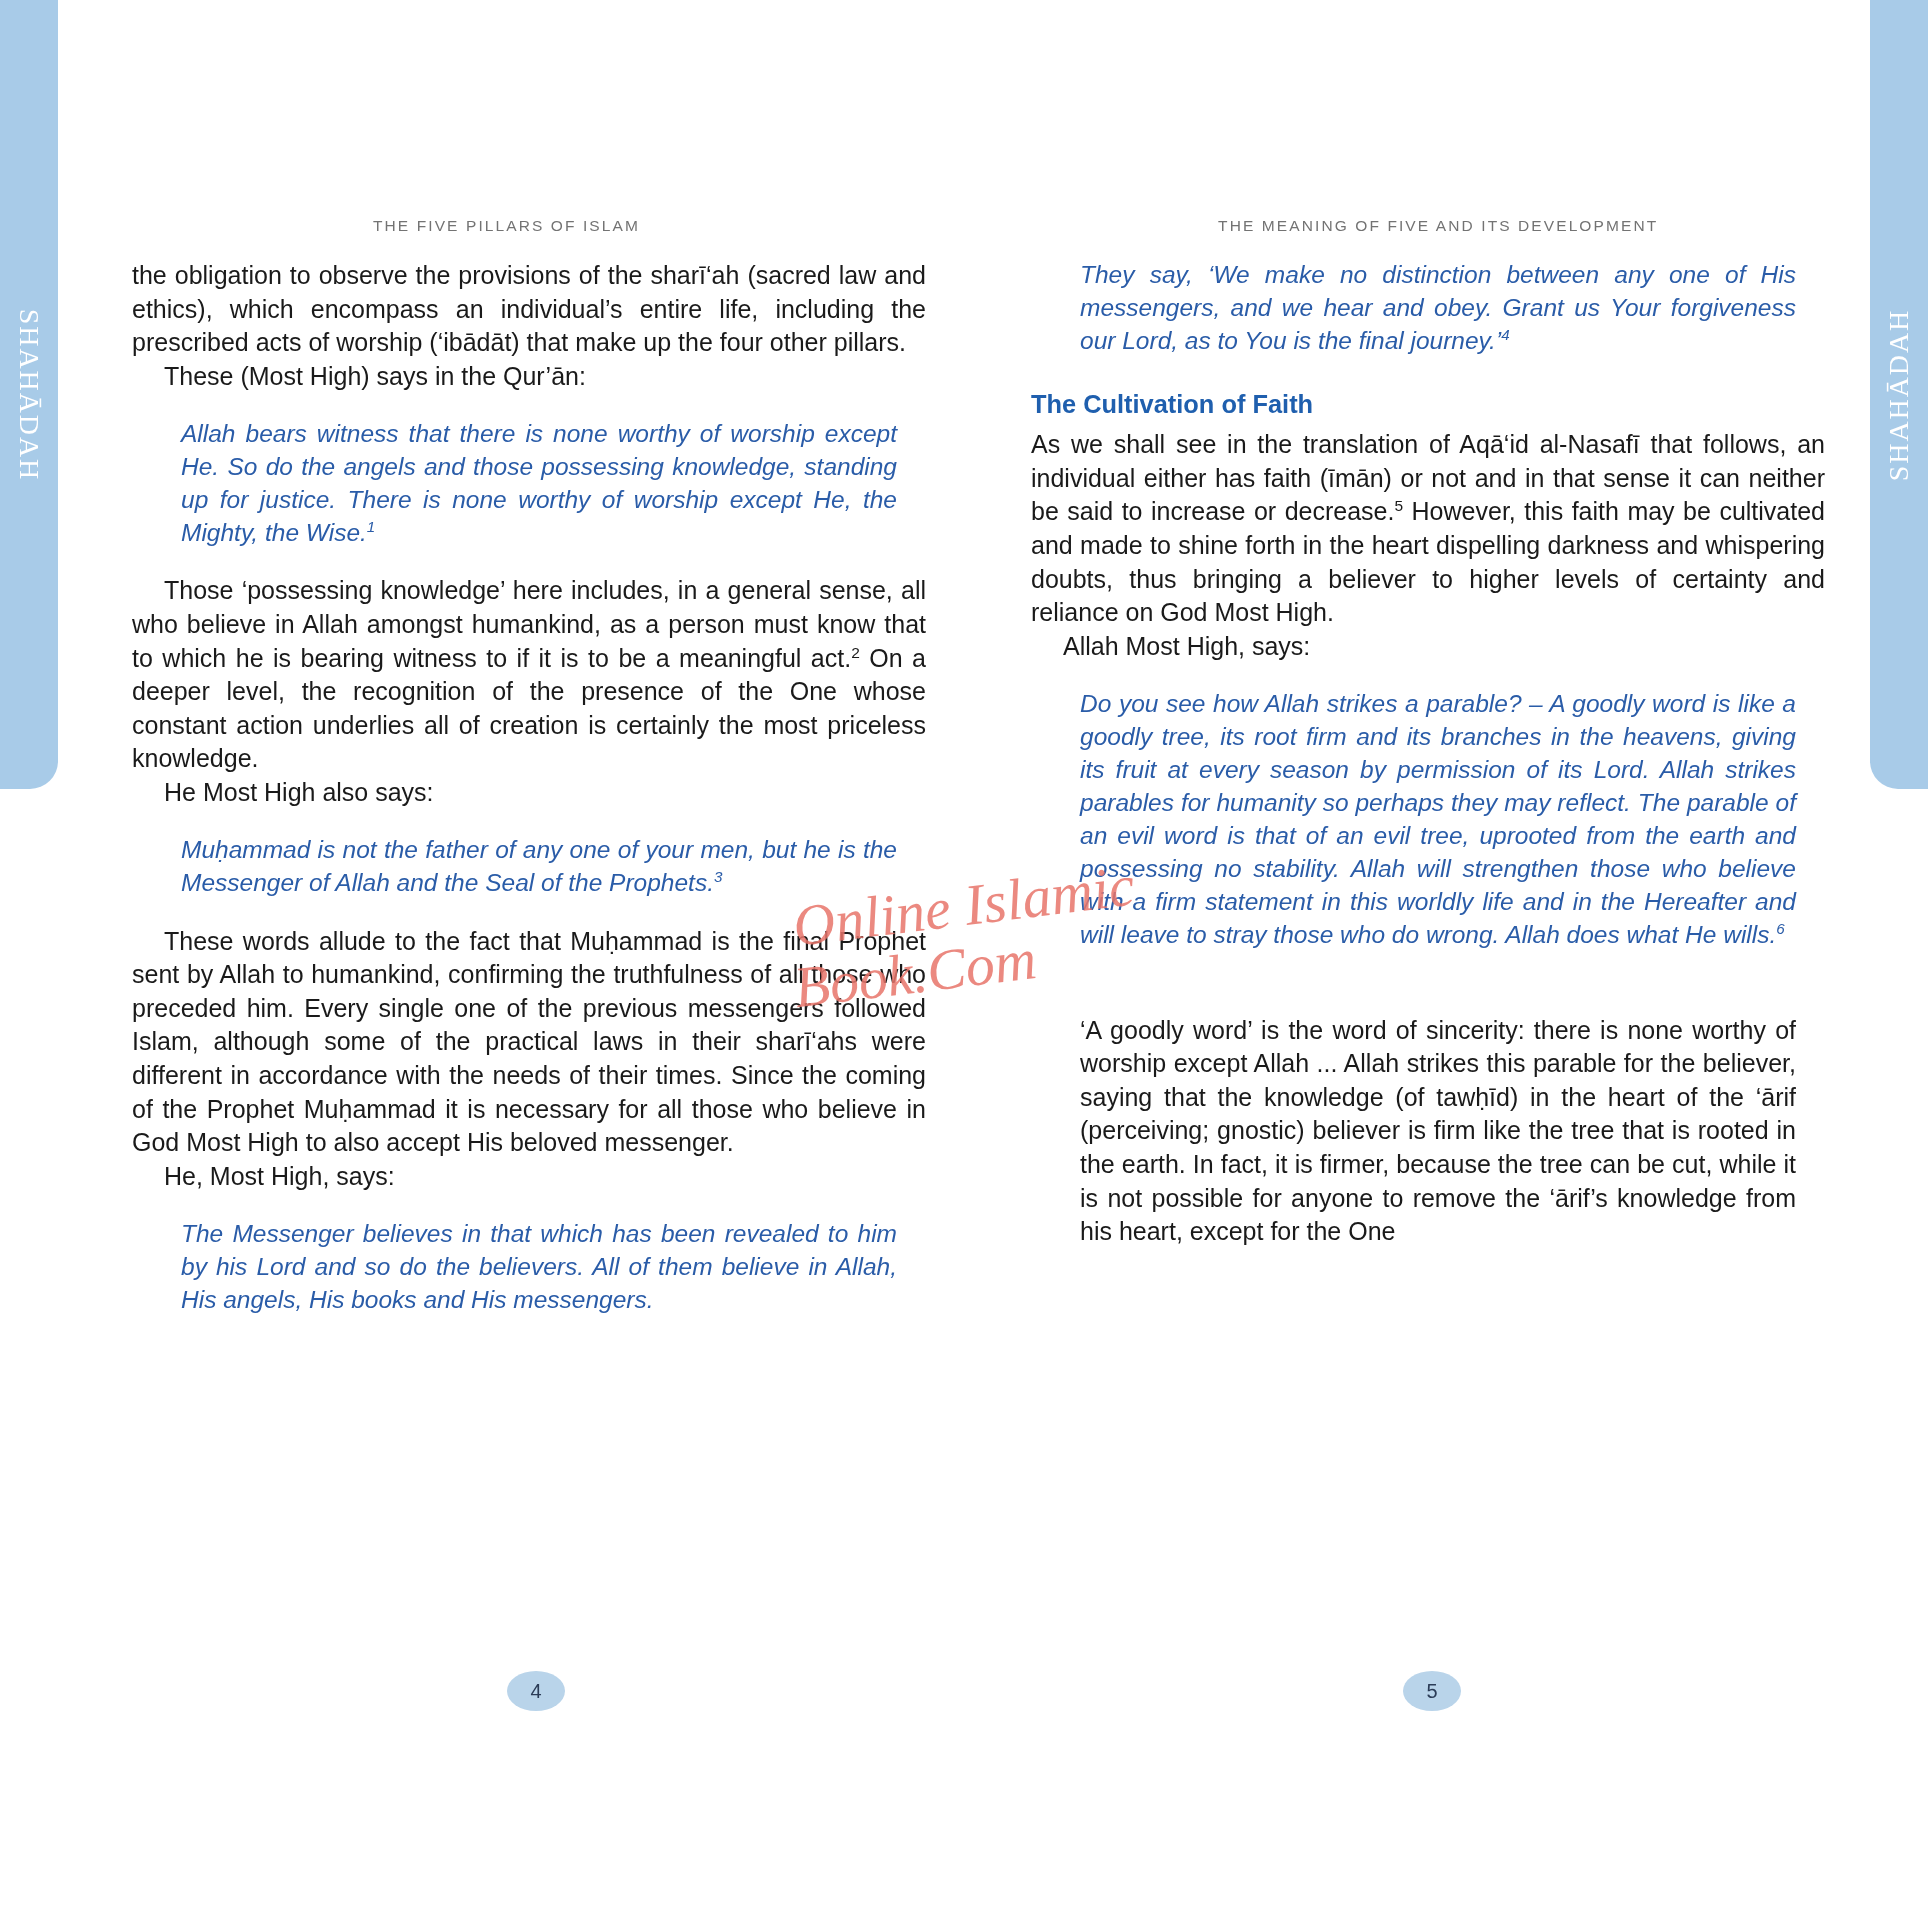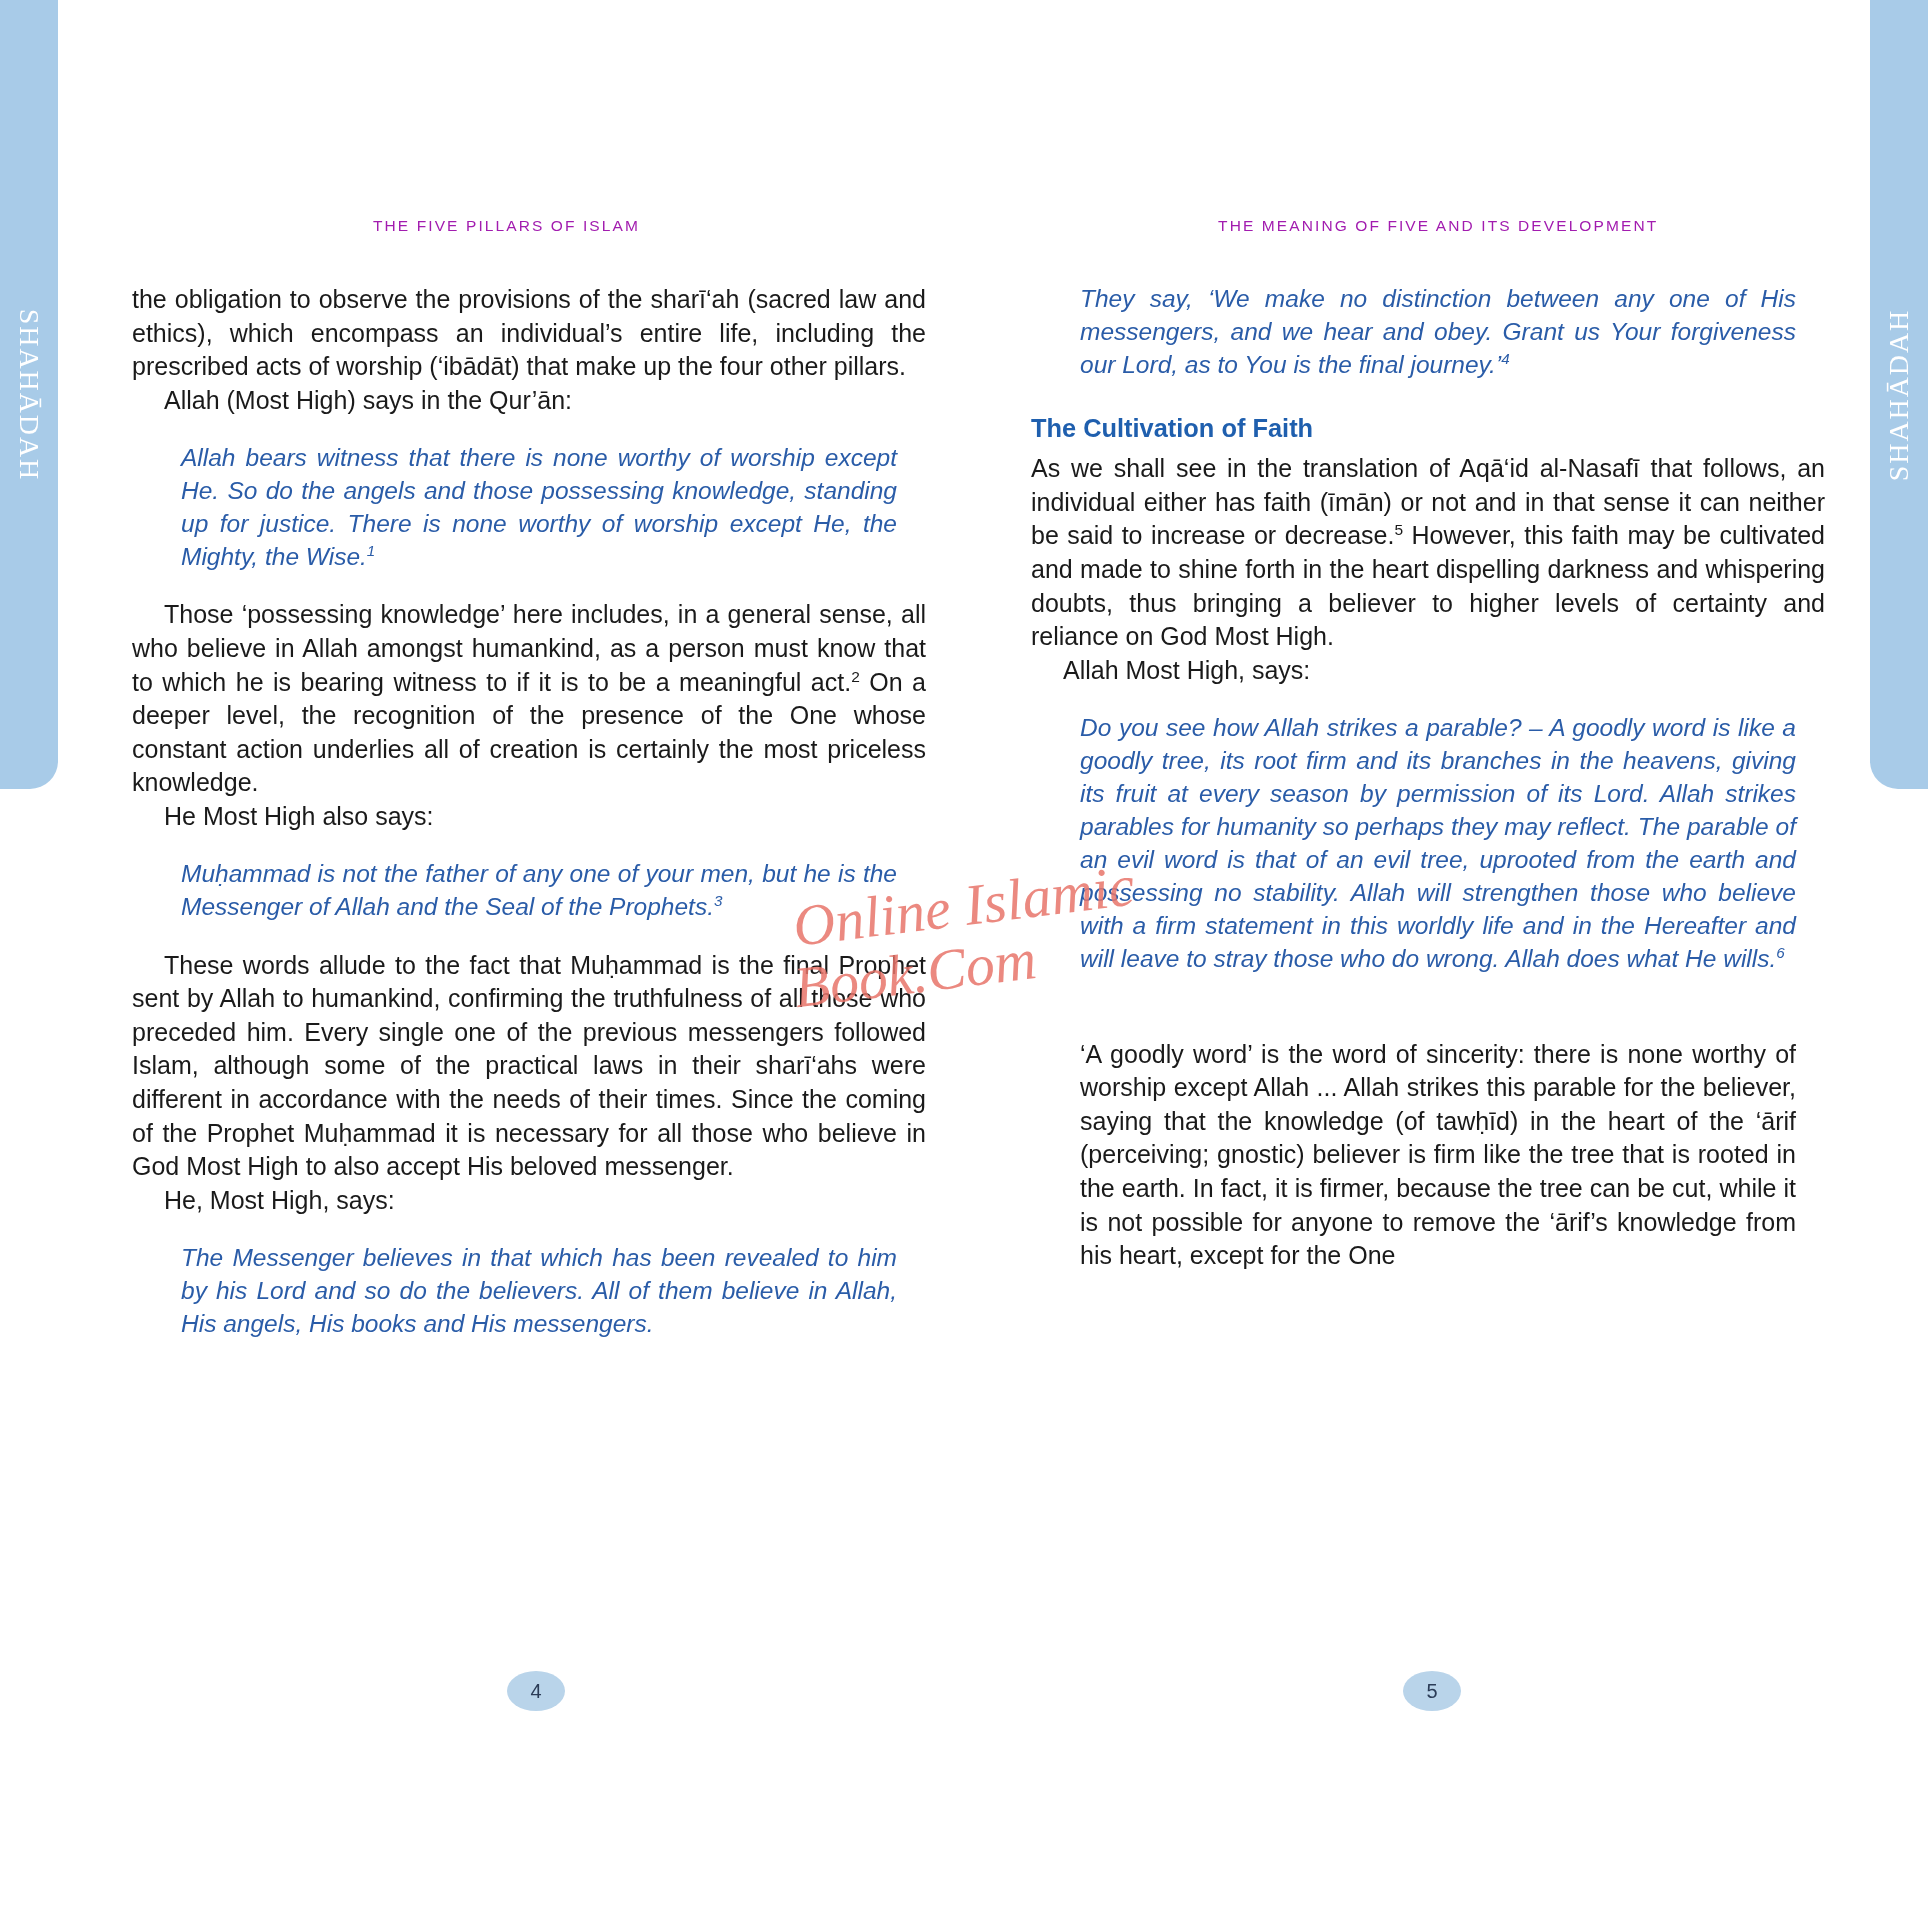--- a/index.html
+++ b/index.html
@@ -67,23 +67,23 @@
   .page.left {
     left: 132px;
   }
   .page.right {
     left: 1031px;
   }
 
   .running-head {
     font-size: 15.5px;
     letter-spacing: 2.1px;
-    color: #a21caf;
+    color: #737373;
     text-align: center;
-    margin-bottom: 48px;
+    margin-bottom: 24px;
     font-family: "Liberation Sans", sans-serif;
   }
   .page.left .running-head { padding-right: 56px; }
   .page.right .running-head { padding-left: 9.4px; }
 
   .body-col {
     width: 794px;
   }
 
   p {
@@ -180,21 +180,21 @@
 
   <div class="side-tab right">
     <span class="tab-text">SHAHĀDAH</span>
   </div>
 
   <div class="page left">
     <div class="running-head">THE FIVE PILLARS OF ISLAM</div>
     <div class="body-col">
 
       <p class="noindent">the obligation to observe the provisions of the sharī‘ah (sacred law and ethics), which encompass an individual’s entire life, including the prescribed acts of worship (‘ibādāt) that make up the four other pillars.</p>
-      <p class="indent">Allah (Most High) says in the Qur’ān:</p>
+      <p class="indent">These (Most High) says in the Qur’ān:</p>
 
       <p class="quote"><span>Allah bears witness that there is none worthy of worship except He. So do the angels and those possessing knowledge, standing up for justice. There is none worthy of worship except He, the Mighty, the Wise.</span><sup>1</sup></p>
 
       <p class="indent"><span>Those ‘possessing knowledge’ here includes, in a general sense, all who believe in Allah amongst humankind, as a person must know that to which he is bearing witness to if it is to be a meaningful act.</span><sup>2</sup><span> On a deeper level, the recognition of the presence of the One whose constant action underlies all of creation is certainly the most priceless knowledge.</span></p>
 
       <p class="indent">He Most High also says:</p>
 
       <p class="quote"><span>Muḥammad is not the father of any one of your men, but he is the Messenger of Allah and the Seal of the Prophets.</span><sup>3</sup></p>
 
       <p class="indent">These words allude to the fact that Muḥammad is the final Prophet sent by Allah to humankind, confirming the truthfulness of all those who preceded him. Every single one of the previous messengers followed Islam, although some of the practical laws in their sharī‘ahs were different in accordance with the needs of their times. Since the coming of the Prophet Muḥammad it is necessary for all those who believe in God Most High to also accept His beloved messenger.</p>

